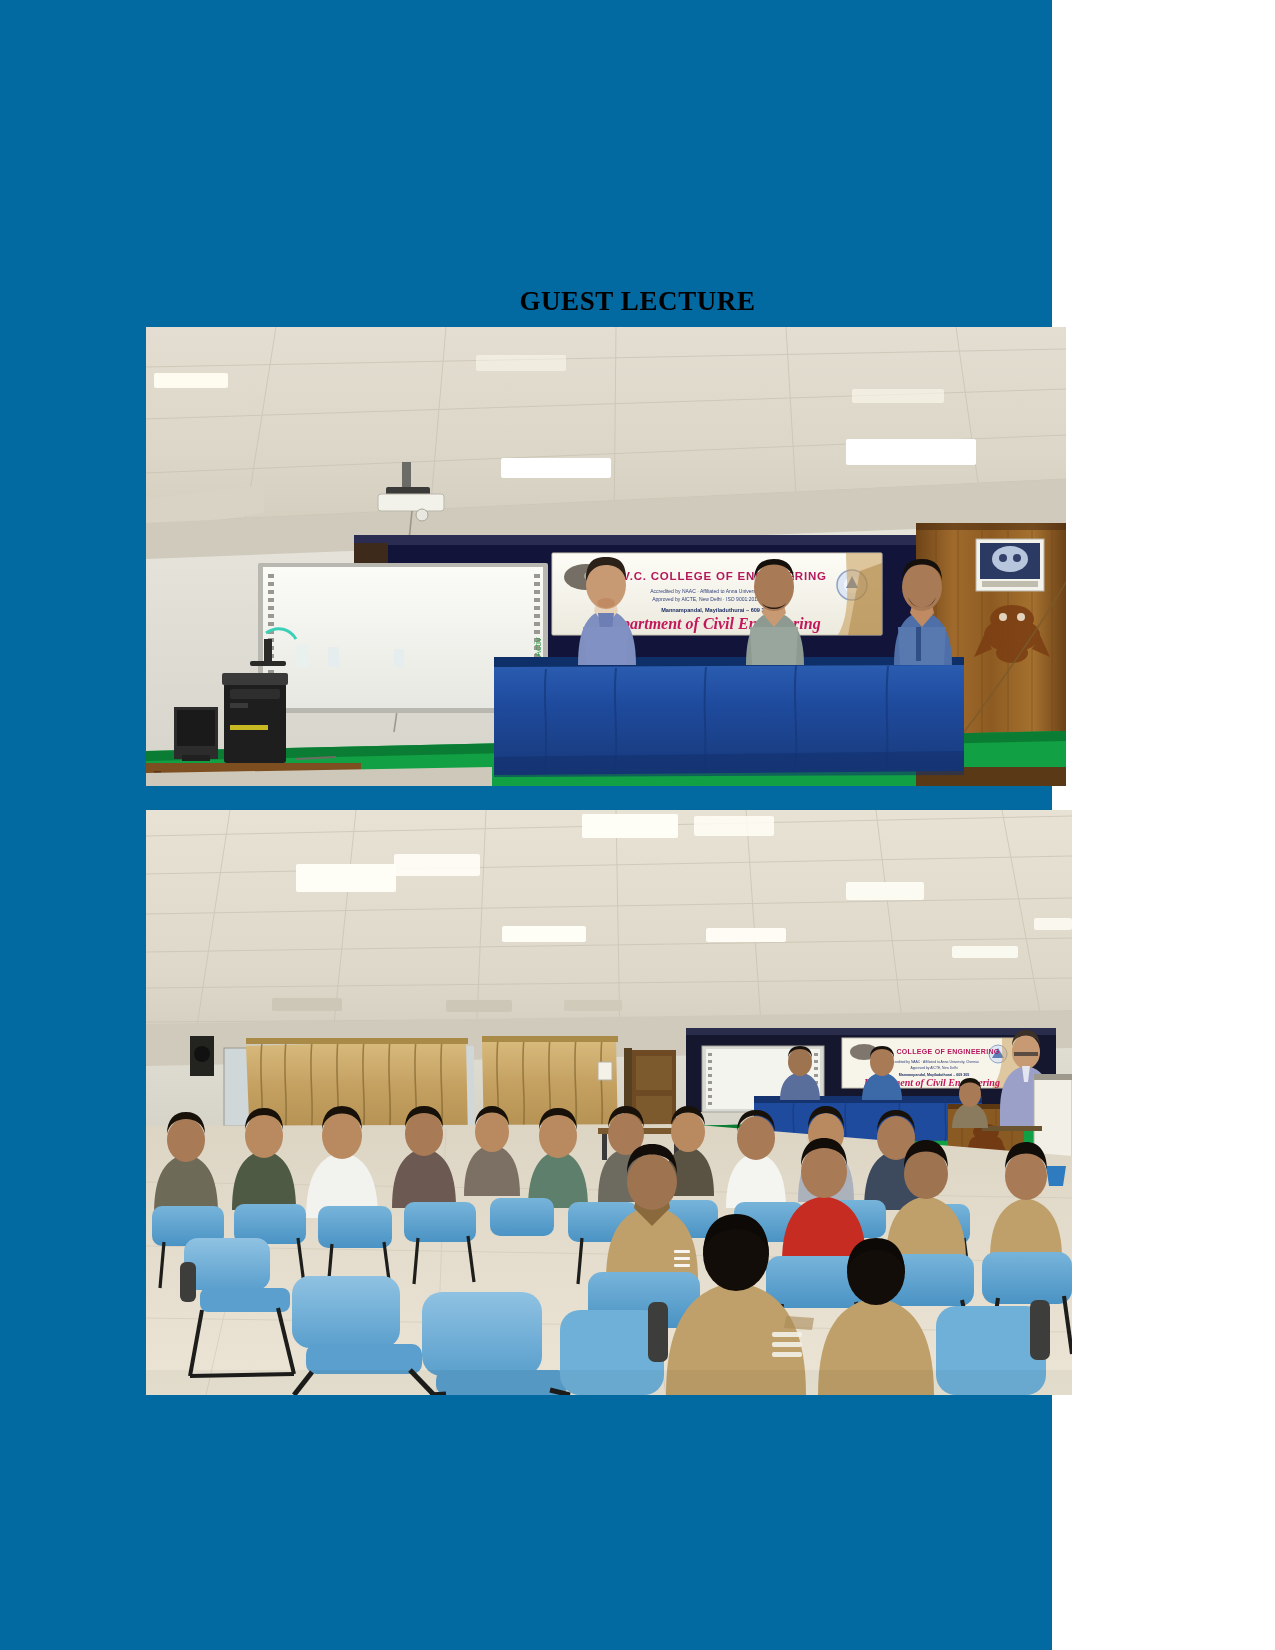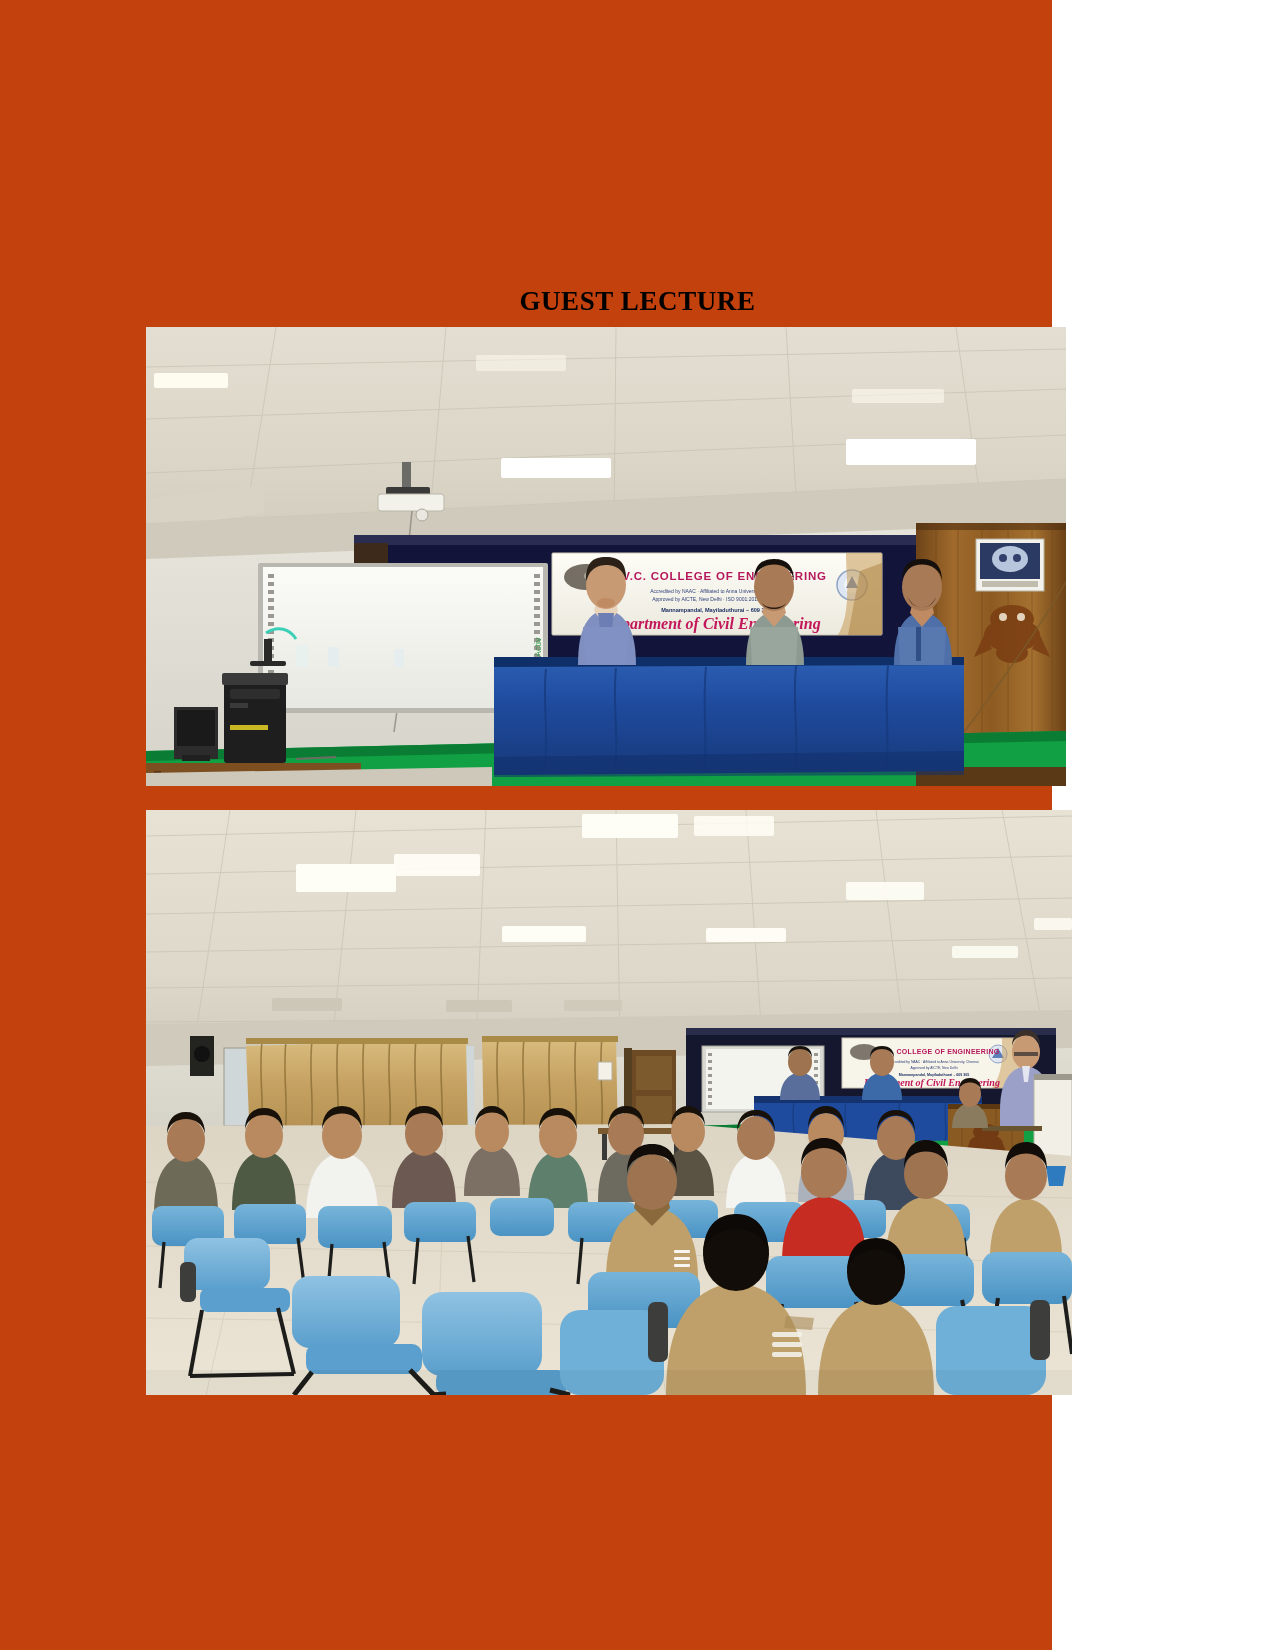--- a/index.html
+++ b/index.html
@@ -11,21 +11,21 @@
     width: 1275px;
     height: 1650px;
     font-family: "Liberation Serif", serif;
     position: relative;
     overflow: hidden;
   }
   .page {
     width: 1052px;
     height: 1650px;
     position: relative;
-    background: #c2410c;
+    background: #0369a1;
   }
   .page-title {
     position: absolute;
     top: 268px;
     left: 0;
     width: 1275px;
     text-align: center;
     font-family: "Liberation Serif", serif;
     font-weight: bold;
     font-size: 27px;

